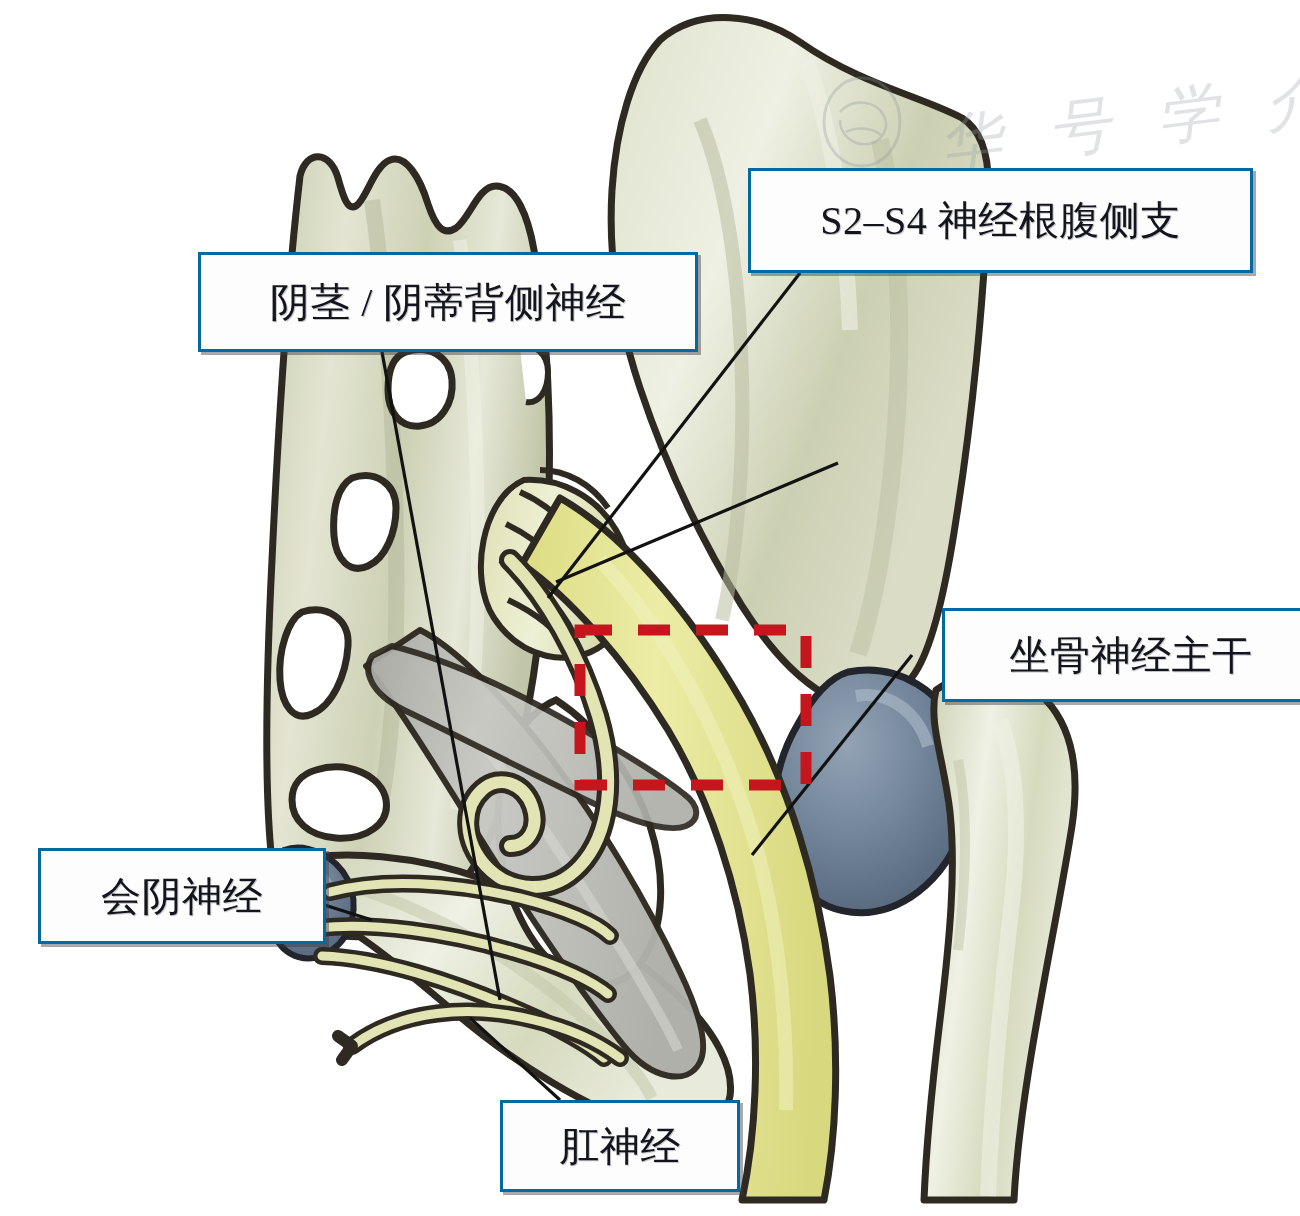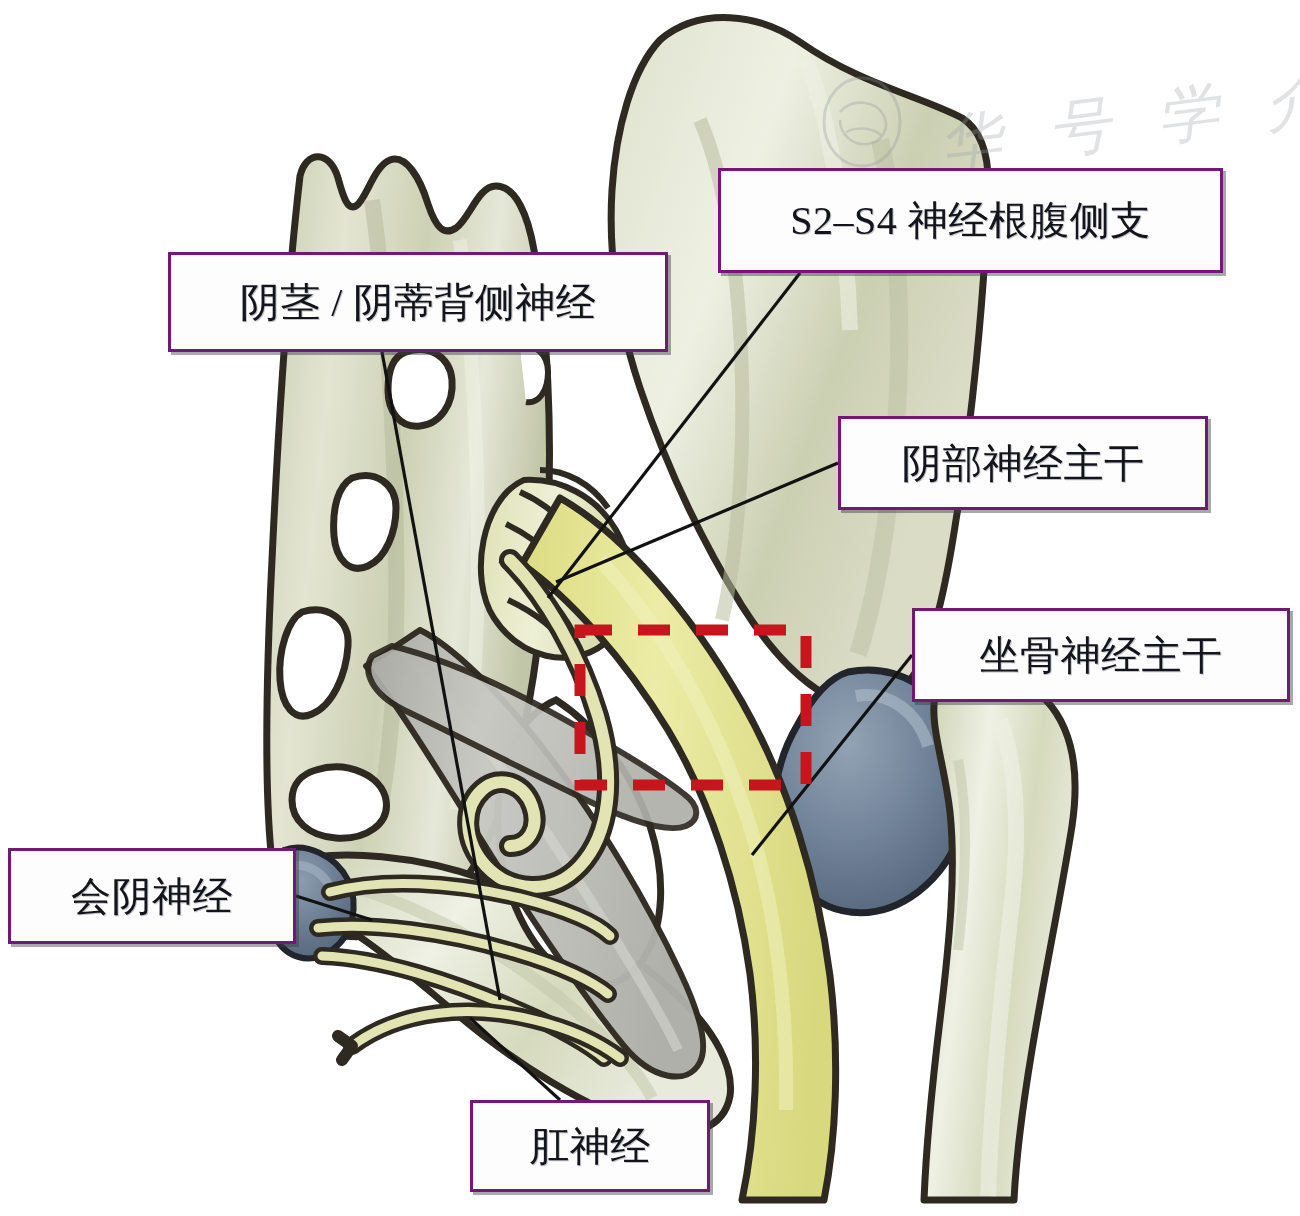--- a/index.html
+++ b/index.html
@@ -7,31 +7,32 @@
   body{
     font-family:"Liberation Serif","DejaVu Serif",serif;
     width:1300px;height:1216px;overflow:hidden;
   }
   #stage{position:relative;width:1300px;height:1216px;background:#ffffff;}
   #art{position:absolute;left:0;top:0;width:1300px;height:1216px;}
 
   .label{
     position:absolute;
     background:#fdfdfd;
-    border:3px solid #701a75;
+    border:3px solid #0369a1;
     box-shadow:3px 3px 0 rgba(60,60,70,.45);
     display:flex;align-items:center;justify-content:center;
     color:#14141c;
     font-family:"Liberation Serif","DejaVu Serif",serif;
     font-weight:400;
     letter-spacing:.5px;
     white-space:nowrap;
     box-sizing:border-box;
     z-index:30;
     text-shadow:1px 1px 0 rgba(150,150,160,.55);
+    margin-left:30px;
   }
 
   #lbl-s2s4   {left:718px; top:168px;  width:505px; height:105px; font-size:40px;}
   #lbl-dorsal {left:168px; top:252px;  width:500px; height:100px; font-size:40px;}
   #lbl-pudend {left:838px; top:416px;  width:370px; height:94px;  font-size:40px;}
   #lbl-sciat  {left:912px; top:608px;  width:378px; height:94px;  font-size:40px;text-align:right;}
   #lbl-perine {left:8px;   top:848px;  width:288px; height:96px;  font-size:40px;}
   #lbl-anal   {left:470px; top:1100px; width:240px; height:92px;  font-size:40px;}
 
   .wm{
@@ -278,21 +279,20 @@
       <path d="M846 132 C858 126 874 128 882 136" fill="none" stroke="#8d949c" stroke-width="2.4"></path>
     </g>
   </svg>
 
   <div class="wm" id="wm-text">华 号 学 介</div>
 
   <div class="label" id="lbl-s2s4" style="left: 718px; top: 168px; width: 505px; height: 105px;">S2–S4 神经根腹侧支</div>
 
   <div class="label" id="lbl-dorsal" style="left: 168px; top: 252px; width: 500px; height: 100px;">阴茎 / 阴蒂背侧神经</div>
 
-  <div class="label" id="lbl-pudend" style="left: 838px; top: 416px; width: 370px; height: 94px;">阴部神经主干</div>
 
   <div class="label" id="lbl-sciat" style="left: 912px; top: 608px; width: 378px; height: 94px;">坐骨神经主干</div>
 
   <div class="label" id="lbl-anal" style="left: 470px; top: 1100px; width: 240px; height: 92px;">肛神经</div>
 
   <div class="label" id="lbl-perine" style="left: 8px; top: 848px; width: 288px; height: 96px;">会阴神经</div>
 
 </div>
 
 </body></html>

